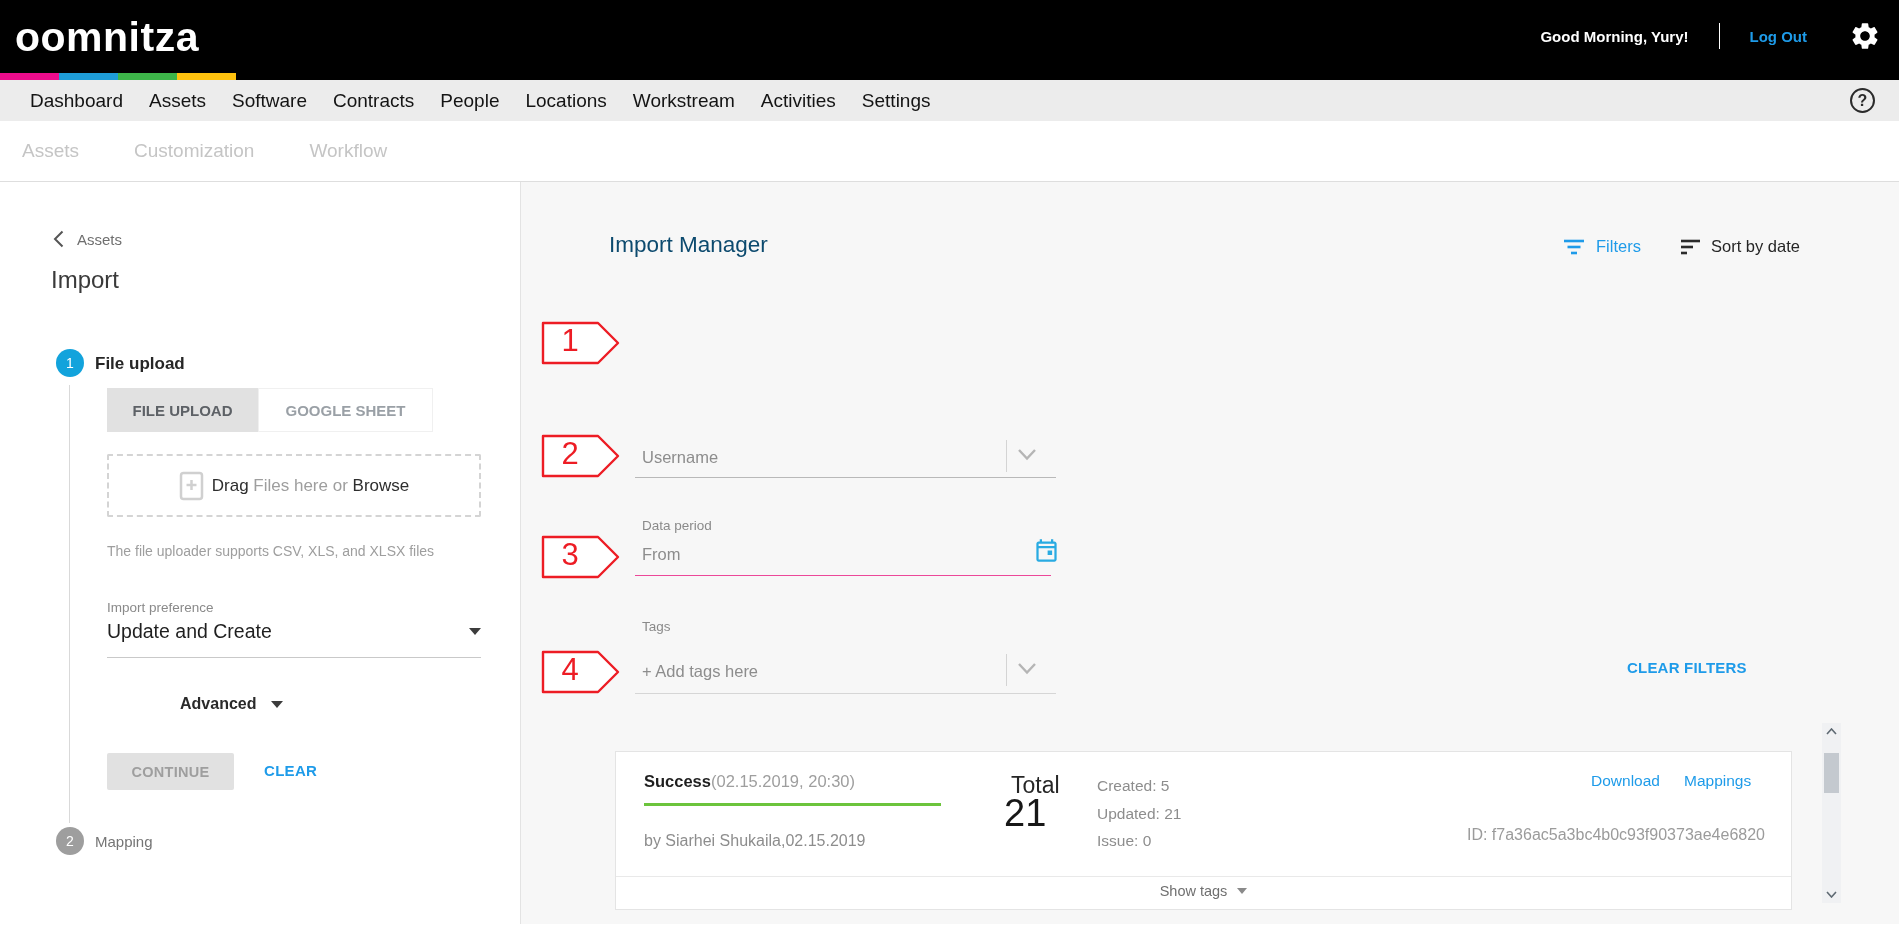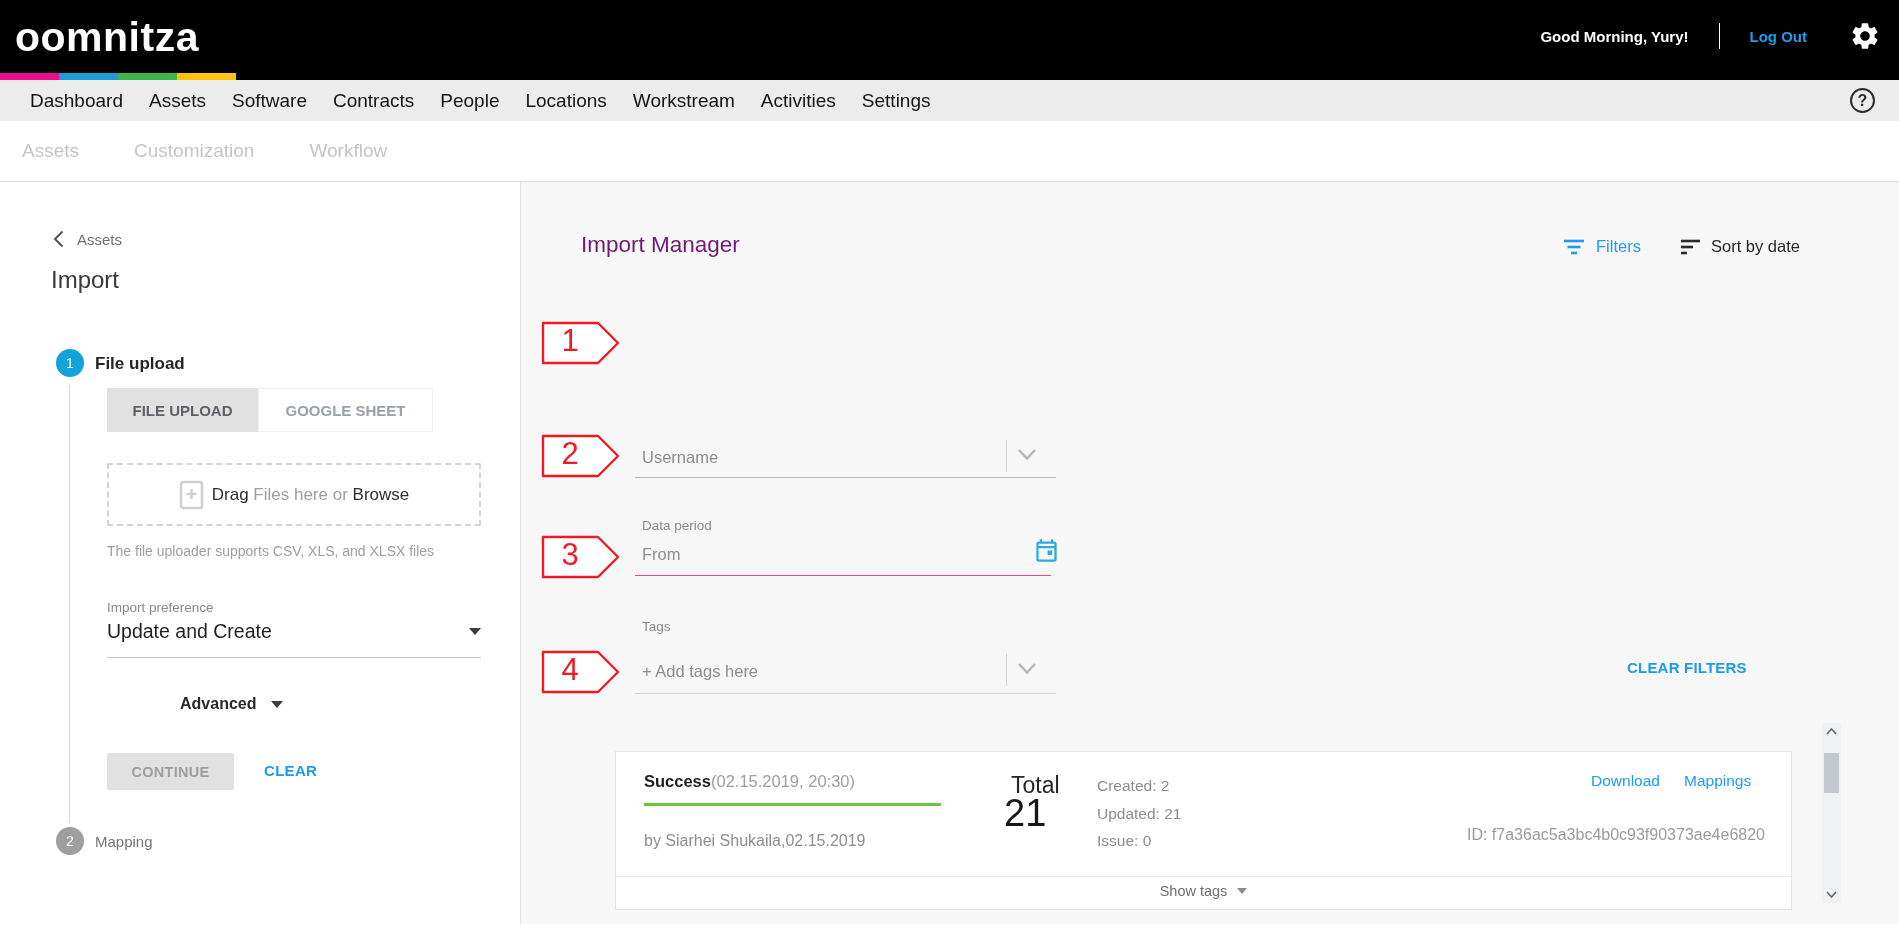--- a/index.html
+++ b/index.html
@@ -40,39 +40,39 @@
   .step2-circle { left:56px; top:645px; background:#9e9e9e; }
   .step1-label { position:absolute; left:95px; top:172px; font-size:17px; font-weight:bold; color:#262626; }
   .step2-label { position:absolute; left:95px; top:651px; font-size:15px; color:#757575; }
   .step-connector { position:absolute; left:69px; top:203px; width:1px; height:438px; background:#d9d9d9; }
 
   .tabs { position:absolute; left:107px; top:206px; display:flex; }
   .tab { height:44px; display:flex; align-items:center; justify-content:center; font-size:15px; font-weight:bold; cursor:pointer; }
   .tab-active { width:151px; background:#e1e1e1; color:#5d6166; }
   .tab-inactive { width:175px; background:#fff; color:#9aa0a6; border:1px solid #f0f0f0; }
 
-  .dropzone { position:absolute; left:107px; top:281px; width:374px; height:63px; border:2px dashed #d4d4d4; border-radius:2px; display:flex; align-items:center; justify-content:center; gap:8px; cursor:pointer; }
+  .dropzone { position:absolute; left:107px; top:272px; width:374px; height:63px; border:2px dashed #d4d4d4; border-radius:2px; display:flex; align-items:center; justify-content:center; gap:8px; cursor:pointer; }
   .dz-text { font-size:17px; }
   .dz-dark { color:#2e2e2e; }
   .dz-gray { color:#9e9e9e; }
   .sb-note { position:absolute; left:107px; top:361px; font-size:14px; color:#9e9e9e; }
 
   .pref-label { position:absolute; left:107px; top:418px; font-size:13.5px; color:#8a8a8a; }
   .pref-row { position:absolute; left:107px; top:438px; width:374px; display:flex; align-items:center; justify-content:space-between; border-bottom:1px solid #c9c9c9; padding-bottom:14px; cursor:pointer; }
   .pref-value { font-size:19.5px; color:#1f1f1f; }
   .caret { width:0; height:0; border-left:6px solid transparent; border-right:6px solid transparent; border-top:7px solid #3c3c3c; }
 
   .advanced { position:absolute; left:180px; top:513px; display:flex; align-items:center; gap:15px; cursor:pointer; }
   .advanced-label { font-size:16px; font-weight:bold; color:#2a2a2a; }
 
   .btn-continue { position:absolute; left:107px; top:571px; width:127px; height:37px; background:#e1e1e1; color:#9e9e9e; font-size:14.5px; font-weight:bold; border:none; border-radius:2px; letter-spacing:0.3px; }
   .btn-clear { position:absolute; left:264px; top:580px; background:none; border:none; color:#1e9be9; font-size:15px; font-weight:bold; cursor:pointer; letter-spacing:0.3px; }
 
   
-  .page-title { position:absolute; left:581px; top:50px; font-size:22.5px; color:#701a75; }
+  .page-title { position:absolute; left:609px; top:50px; font-size:22.5px; color:#0c4a6e; }
   .filters-btn { position:absolute; left:1563px; top:55px; display:flex; align-items:center; gap:11px; cursor:pointer; }
   .filters-label { font-size:16.5px; color:#1e9be9; }
   .sort-btn { position:absolute; left:1680px; top:55px; display:flex; align-items:center; gap:10px; cursor:pointer; }
   .sort-label { font-size:16.5px; color:#262626; }
 
   .callout { position:absolute; width:80px; height:44px; }
   .callout svg { position:absolute; left:0; top:0; }
   .callout span { position:absolute; left:0; top:2px; width:58px; text-align:center; font-size:31px; color:#ed1c24; }
   .co1 { left:541px; top:139px; } .co2 { left:541px; top:252px; }
   .co3 { left:541px; top:353px; } .co4 { left:541px; top:468px; }
@@ -281,21 +281,21 @@
     <div class="card-status">
       <span class="st">Success</span><span class="ts">(02.15.2019, 20:30)</span>
     </div>
     <div class="green-line"></div>
     <div class="byline">by Siarhei Shukaila,02.15.2019</div>
 
     <div class="total-label">Total</div>
     <div class="total-value">21</div>
 
     <div class="stats">
-      <div>Created: 2</div>
+      <div>Created: 5</div>
       <div>Updated: 21</div>
       <div>Issue: 0</div>
     </div>
 
     <button class="card-link link-download">Download</button>
     <button class="card-link link-mappings">Mappings</button>
     <div class="card-id">ID: f7a36ac5a3bc4b0c93f90373ae4e6820</div>
 
     <div class="card-divider"></div>
     <div class="show-tags">

